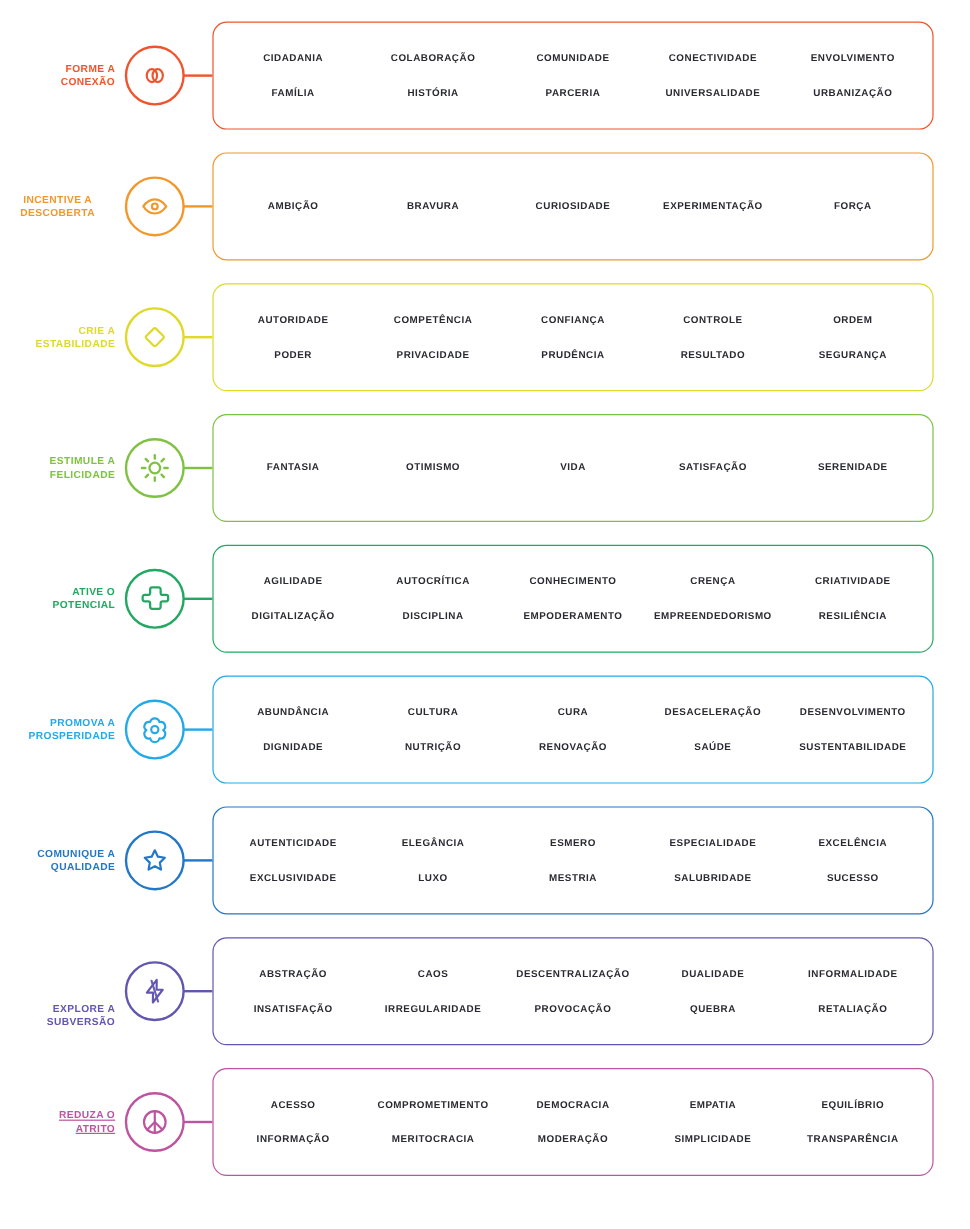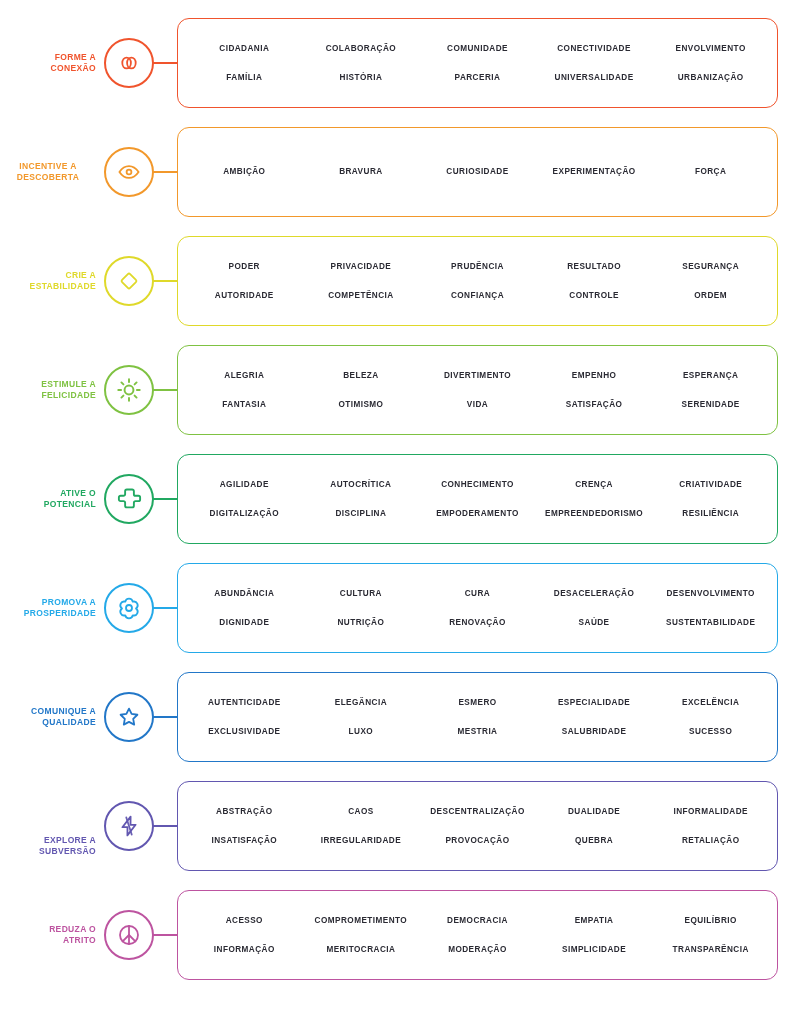--- a/index.html
+++ b/index.html
@@ -146,32 +146,32 @@
       <div class="row-label" style="color: rgb(223, 217, 42);">CRIE A
 ESTABILIDADE</div>
       <div class="row-icon">
         <svg width="24" height="24" viewBox="0 0 24 24">
           <rect x="6.3" y="6.3" width="11.4" height="11.4" rx="1.6" transform="rotate(45 12 12)" fill="none" stroke="currentColor" stroke-width="1.8" stroke-linecap="round" stroke-linejoin="round"></rect>
         </svg>
       </div>
       <div class="connector"></div>
       <div class="row-card">
         <div class="card-line">
+          <div class="cell">AUTORIDADE</div>
+          <div class="cell">COMPETÊNCIA</div>
+          <div class="cell">CONFIANÇA</div>
+          <div class="cell">CONTROLE</div>
+          <div class="cell">ORDEM</div>
+        </div>
+        <div class="card-line">
           <div class="cell">PODER</div>
           <div class="cell">PRIVACIDADE</div>
           <div class="cell">PRUDÊNCIA</div>
           <div class="cell">RESULTADO</div>
           <div class="cell">SEGURANÇA</div>
-        </div>
-        <div class="card-line">
-          <div class="cell">AUTORIDADE</div>
-          <div class="cell">COMPETÊNCIA</div>
-          <div class="cell">CONFIANÇA</div>
-          <div class="cell">CONTROLE</div>
-          <div class="cell">ORDEM</div>
         </div>
       </div>
     </div>
     <div class="row" style="color: rgb(127, 194, 66);">
       <div class="row-label" style="color: rgb(127, 194, 66);">ESTIMULE A
 FELICIDADE</div>
       <div class="row-icon">
         <svg width="26" height="26" viewBox="0 0 24 24">
           <circle cx="12" cy="12" r="4.1" fill="none" stroke="currentColor" stroke-width="1.8" stroke-linecap="round" stroke-linejoin="round"></circle>
           <g fill="none" stroke="currentColor" stroke-width="1.8" stroke-linecap="round" stroke-linejoin="round">
@@ -182,27 +182,20 @@
             <path d="M5 5l1.85 1.85"></path>
             <path d="M17.15 17.15L19 19"></path>
             <path d="M19 5l-1.85 1.85"></path>
             <path d="M6.85 17.15L5 19"></path>
           </g>
         </svg>
       </div>
       <div class="connector"></div>
       <div class="row-card">
         <div class="card-line">
-          <div class="cell">ALEGRIA</div>
-          <div class="cell">BELEZA</div>
-          <div class="cell">DIVERTIMENTO</div>
-          <div class="cell">EMPENHO</div>
-          <div class="cell">ESPERANÇA</div>
-        </div>
-        <div class="card-line">
           <div class="cell">FANTASIA</div>
           <div class="cell">OTIMISMO</div>
           <div class="cell">VIDA</div>
           <div class="cell">SATISFAÇÃO</div>
           <div class="cell">SERENIDADE</div>
         </div>
       </div>
     </div>
     <div class="row" style="color: rgb(33, 168, 97);">
       <div class="row-label" style="color: rgb(33, 168, 97);">ATIVE O
@@ -304,21 +297,21 @@
         <div class="card-line">
           <div class="cell">INSATISFAÇÃO</div>
           <div class="cell">IRREGULARIDADE</div>
           <div class="cell">PROVOCAÇÃO</div>
           <div class="cell">QUEBRA</div>
           <div class="cell">RETALIAÇÃO</div>
         </div>
       </div>
     </div>
     <div class="row" style="color: rgb(189, 84, 160);">
-      <div class="row-label" style="color: rgb(189, 84, 160);">REDUZA O
+      <div class="row-label" style="color: rgb(189, 84, 160); text-decoration: underline;">REDUZA O
 ATRITO</div>
       <div class="row-icon">
         <svg width="24" height="24" viewBox="0 0 24 24">
           <circle cx="12" cy="12" r="9" fill="none" stroke="currentColor" stroke-width="1.8" stroke-linecap="round" stroke-linejoin="round"></circle>
           <path d="M12 3v18" fill="none" stroke="currentColor" stroke-width="1.8" stroke-linecap="round" stroke-linejoin="round"></path>
           <path d="M12 12L5.6 18.4" fill="none" stroke="currentColor" stroke-width="1.8" stroke-linecap="round" stroke-linejoin="round"></path>
           <path d="M12 12l6.4 6.4" fill="none" stroke="currentColor" stroke-width="1.8" stroke-linecap="round" stroke-linejoin="round"></path>
         </svg>
       </div>
       <div class="connector"></div>

